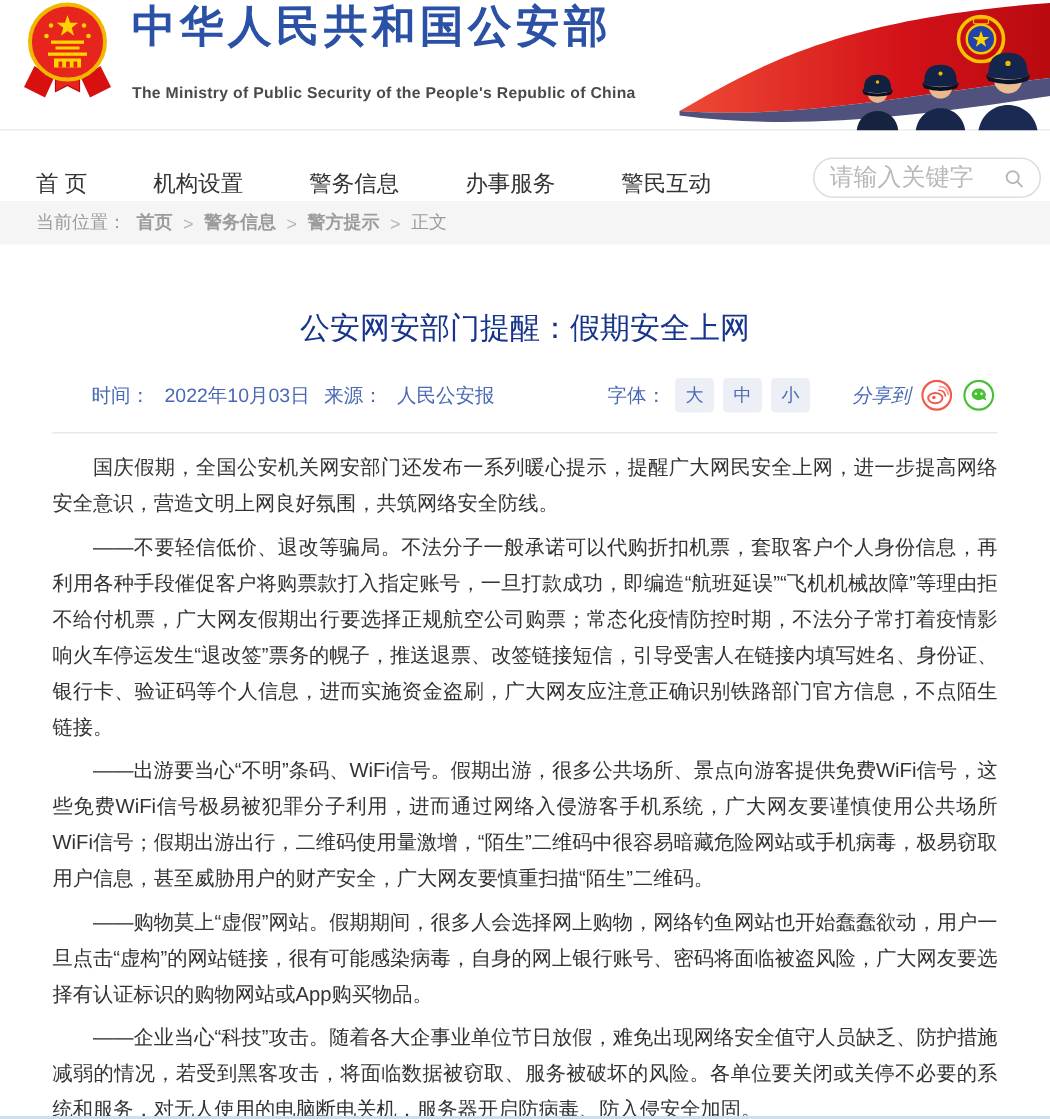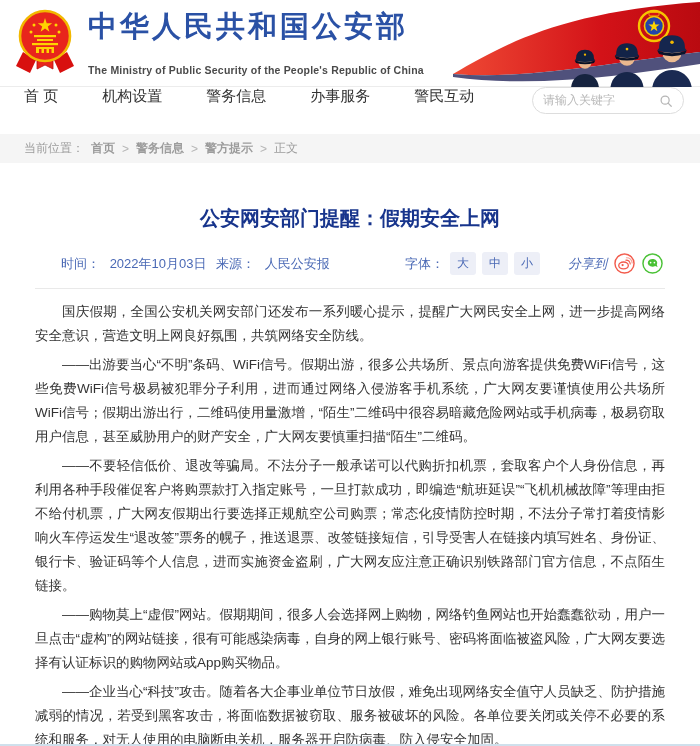--- a/index.html
+++ b/index.html
@@ -2,50 +2,50 @@
 <html><head>
 <meta charset="utf-8">
 <style>
   * { box-sizing: border-box; margin: 0; padding: 0; }
   html, body { background: #fff; }
   body { font-family: "Liberation Sans", "DejaVu Sans", sans-serif; }
   .page { width: 700px; height: 746px; overflow: hidden; background: #fff;
           border-bottom: 2px solid #cfe0ec; position: relative; }
 
   
-  .site-header { height: 87px; display: flex; align-items: center;
+  .site-header { height: 87px; display: flex; align-items: flex-start;
                  position: relative; background: #fff; border-bottom: 1px solid #ececec; }
   .logo-block { display: flex; align-items: center; margin-left: 14px; z-index: 2; cursor: pointer; }
   .emblem { width: 62px; height: 70px; flex: 0 0 auto; }
   .titles { margin-left: 12px; }
   .site-title-cn { font-size: 29px; font-weight: bold; color: #2a51a5; letter-spacing: 3px; line-height: 1.15; }
   .site-title-en { font-size: 10.5px; color: #4a4a4a; margin-top: 20px; letter-spacing: 0.2px; font-weight: bold; }
   .banner { position: absolute; right: 0; top: 0; width: 265px; height: 87px; overflow: hidden; }
 
   
-  .main-nav { height: 45px; display: flex; align-items: flex-start; justify-content: space-between;
-              padding: 0 16px 0 24px; background: #fff; }
+  .main-nav { height: 45px; display: flex; align-items: flex-end; justify-content: space-between;
+              padding: 0 6px 0 24px; background: #fff; }
   .nav-list { display: flex; list-style: none; gap: 44px; }
   .nav-list li { font-size: 15px; color: #333; cursor: pointer; white-space: nowrap; }
   .search-box { width: 152px; height: 27px; border: 1px solid #ddd; border-radius: 14px;
                 display: flex; align-items: center; padding: 0 10px; background: #fff; }
-  .search-box input { border: none; outline: none; flex: 1; font-size: 12px; color: #ef4444;
+  .search-box input { border: none; outline: none; flex: 1; font-size: 16px; color: #ef4444;
                       font-family: Liberation Mono, monospace; min-width: 0; }
   .search-box input::placeholder { color: #b9b9b9; }
   .search-icon { width: 14px; height: 14px; cursor: pointer; flex: 0 0 auto; }
 
   
   .breadcrumb-bar { height: 29px; background: #f5f5f5; display: flex; align-items: center;
                     padding: 0 24px; font-size: 12px; color: #9c9c9c; gap: 7px; margin-top: 2px; }
   .breadcrumb-bar a { color: #9c9c9c; text-decoration: none; cursor: pointer; font-weight: bold; }
   .bc-sep { color: #b5b5b5; }
 
   
   .article { padding: 0 35px; }
-  .article-title { margin-top: 42px; text-align: center; font-size: 20px; font-weight: bold; color: #17348c; }
+  .article-title { margin-top: 42px; text-align: center; font-size: 20px; font-weight: normal; color: #17348c; }
   .meta-row { display: flex; justify-content: space-between; align-items: center;
               margin-top: 20px; padding: 0 2px 0 26px; font-size: 13px; color: #4a69b5; }
   .meta-left span { margin-right: 6px; text-align: right; }
   .meta-right { display: flex; align-items: center; }
   .fs-btn { background: #edeff7; border: none; color: #4a69b5; font-size: 12px;
             padding: 3px 7px; border-radius: 3px; margin-left: 6px; cursor: pointer;
             font-family: "Liberation Sans", "DejaVu Sans", sans-serif; }
   .share-label { margin-left: 28px; font-style: italic; }
   .share-circle { width: 21px; height: 21px; margin-left: 7px; cursor: pointer; display: inline-flex; }
   .meta-divider { border: none; border-top: 1px solid #e9e9e9; margin: 13px 0 0; }
@@ -197,21 +197,21 @@
           <circle cx="9" cy="10" r="0.9" fill="#fff"></circle>
           <circle cx="13" cy="10" r="0.9" fill="#fff"></circle>
         </svg>
       </div>
     </div>
 
     <hr class="meta-divider">
 
     <div class="article-body">
       <p>国庆假期，全国公安机关网安部门还发布一系列暖心提示，提醒广大网民安全上网，进一步提高网络安全意识，营造文明上网良好氛围，共筑网络安全防线。</p>
+      <p>——不要轻信低价、退改等骗局。不法分子一般承诺可以代购折扣机票，套取客户个人身份信息，再利用各种手段催促客户将购票款打入指定账号，一旦打款成功，即编造“航班延误”“飞机机械故障”等理由拒不给付机票，广大网友假期出行要选择正规航空公司购票；常态化疫情防控时期，不法分子常打着疫情影响火车停运发生“退改签”票务的幌子，推送退票、改签链接短信，引导受害人在链接内填写姓名、身份证、银行卡、验证码等个人信息，进而实施资金盗刷，广大网友应注意正确识别铁路部门官方信息，不点陌生链接。</p>
       <p>——出游要当心“不明”条码、WiFi信号。假期出游，很多公共场所、景点向游客提供免费WiFi信号，这些免费WiFi信号极易被犯罪分子利用，进而通过网络入侵游客手机系统，广大网友要谨慎使用公共场所WiFi信号；假期出游出行，二维码使用量激增，“陌生”二维码中很容易暗藏危险网站或手机病毒，极易窃取用户信息，甚至威胁用户的财产安全，广大网友要慎重扫描“陌生”二维码。</p>
-      <p>——不要轻信低价、退改等骗局。不法分子一般承诺可以代购折扣机票，套取客户个人身份信息，再利用各种手段催促客户将购票款打入指定账号，一旦打款成功，即编造“航班延误”“飞机机械故障”等理由拒不给付机票，广大网友假期出行要选择正规航空公司购票；常态化疫情防控时期，不法分子常打着疫情影响火车停运发生“退改签”票务的幌子，推送退票、改签链接短信，引导受害人在链接内填写姓名、身份证、银行卡、验证码等个人信息，进而实施资金盗刷，广大网友应注意正确识别铁路部门官方信息，不点陌生链接。</p>
       <p>——购物莫上“虚假”网站。假期期间，很多人会选择网上购物，网络钓鱼网站也开始蠢蠢欲动，用户一旦点击“虚构”的网站链接，很有可能感染病毒，自身的网上银行账号、密码将面临被盗风险，广大网友要选择有认证标识的购物网站或App购买物品。</p>
       <p>——企业当心“科技”攻击。随着各大企事业单位节日放假，难免出现网络安全值守人员缺乏、防护措施减弱的情况，若受到黑客攻击，将面临数据被窃取、服务被破坏的风险。各单位要关闭或关停不必要的系统和服务，对无人使用的电脑断电关机，服务器开启防病毒、防入侵安全加固。</p>
 
     </div>
   </main>
 
 </div>
 
 </body></html>

